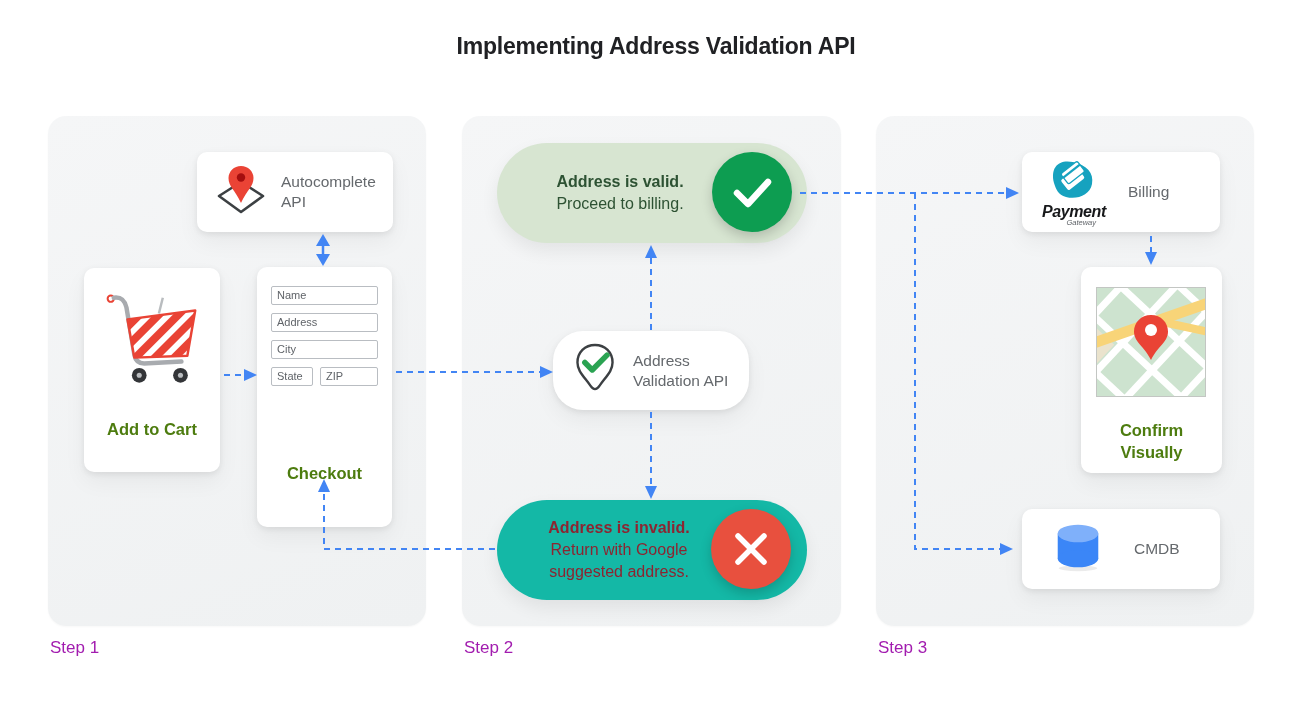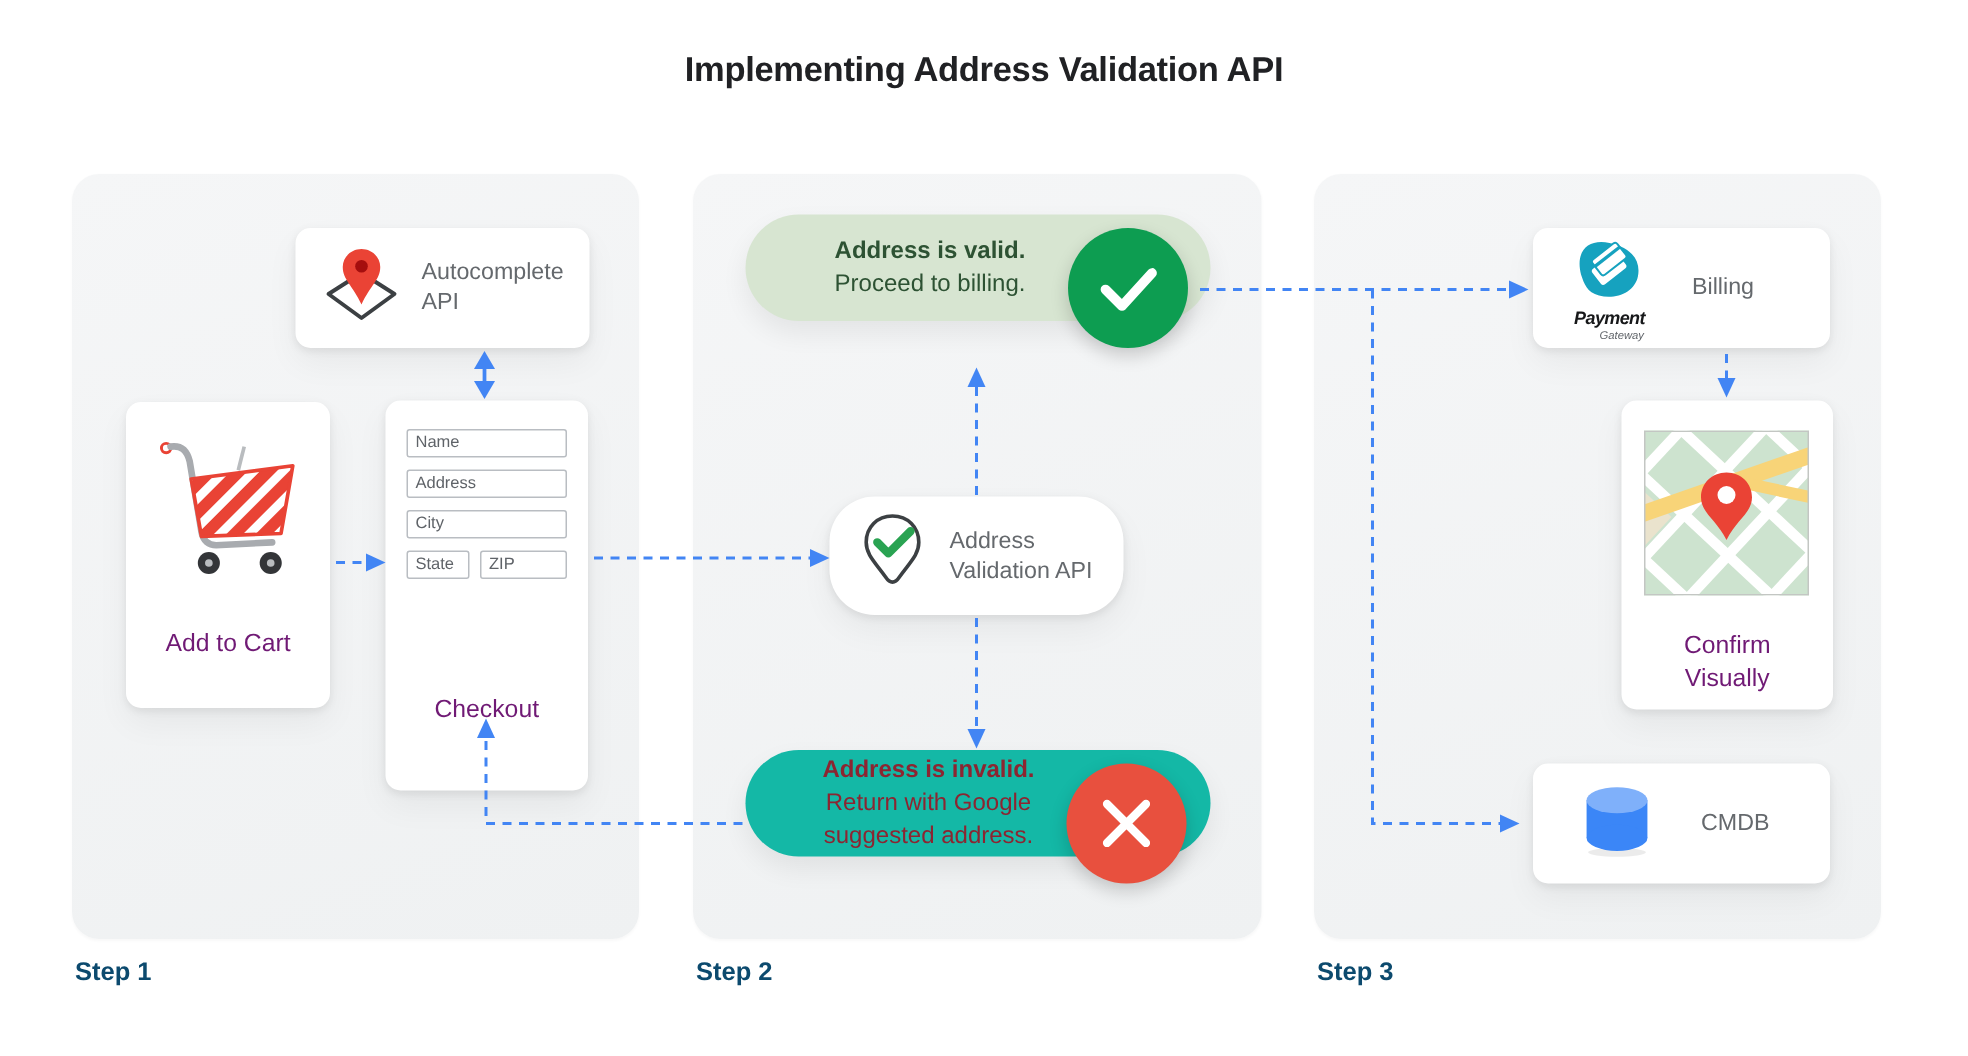--- a/index.html
+++ b/index.html
@@ -9,67 +9,67 @@
   .title { position:absolute; left:0; right:0; top:33px; text-align:center;
            font-size:23px; font-weight:700; color:#202124; letter-spacing:-0.2px; }
 
   .panel { position:absolute; top:116px; width:378px; height:510px; border-radius:18px;
            background:linear-gradient(160deg,#f5f6f7 0%,#eff1f2 100%);
            box-shadow:0 1px 2px rgba(0,0,0,0.03); }
   #panel1 { left:48px; }
   #panel2 { left:462px; width:379px; }
   #panel3 { left:876px; }
 
-  .step-label { position:absolute; top:638px; font-size:17px; font-weight:700; color:#0c4a6e; }
+  .step-label { position:absolute; top:638px; font-size:17px; font-weight:400; color:#a21caf; }
   #step1-label { left:50px; } #step2-label { left:464px; } #step3-label { left:878px; }
 
   .card { position:absolute; background:#ffffff; border-radius:10px;
           box-shadow:0 2px 6px rgba(0,0,0,0.08), 0 10px 22px rgba(0,0,0,0.05); }
 
   .api-card { display:flex; align-items:center; }
   .api-card .gray-label { font-size:15.5px; color:#65696d; line-height:20px; }
 
   #autocomplete-card { left:197px; top:152px; width:196px; height:80px; padding-left:16px; }
   #autocomplete-card .gray-label { margin-left:12px; width:116px; }
 
   #cart-card { left:84px; top:268px; width:136px; height:204px; }
   #cart-icon-wrap { position:absolute; left:14px; top:16px; }
   .bold-label { position:absolute; left:0; right:0; text-align:center;
-                font-size:16.5px; font-weight:400; color:#701a75; line-height:22px; }
+                font-size:16.5px; font-weight:700; color:#4d7c0f; line-height:22px; }
   #cart-card .bold-label { top:418px - 268px; }
   #cart-label { top:150px; }
 
   #checkout-card { left:257px; top:267px; width:135px; height:260px; padding:19px 14px 0 14px; }
   .field { height:19px; border:1px solid #b9bdc2; border-radius:2px; background:#fff;
            font-size:11px; color:#5f6368; line-height:17px; padding-left:5px; margin-bottom:8px;
            overflow:hidden; white-space:nowrap; }
   .field-row { display:flex; gap:7px; }
   .field-row .field.state { width:42px; } .field-row .field.zip { flex:1; }
   #checkout-label { top:150px;margin-top:45px; }
 
-  .pill { position:absolute; width:310px; height:71px; border-radius:50px;
+  .pill { position:absolute; width:310px; height:100px; border-radius:50px;
           box-shadow:0 8px 18px rgba(0,0,0,0.07); }
   #valid-pill { left:497px; top:143px; background:#d7e5d1; }
   #invalid-pill { left:497px; top:500px; background:#14b8a6;text-decoration:underline; }
   .pill-text { position:absolute; top:50%; transform:translateY(-50%); text-align:center; font-size:16px; line-height:22px; }
   #valid-pill .pill-text { left:28px; width:190px; color:#2d5233; }
   #invalid-pill .pill-text { left:22px; width:200px; color:#8c2531; }
   .pill-text .t { font-weight:700; display:block; }
   .status-circle { position:absolute; width:80px; height:80px; border-radius:50%;
                    box-shadow:0 5px 12px rgba(0,0,0,0.18); }
   #valid-circle { left:215px; top:9px; background:#0d9d51; }
   #invalid-circle { left:214px; top:9px; background:#e8503e; }
 
   #validation-card { left:553px; top:331px; width:196px; height:79px; padding-left:18px;border-radius:30px; }
   #validation-card .gray-label { margin-left:14px; width:124px; }
 
   #billing-card { left:1022px; top:152px; width:198px; height:80px; padding-left:20px; }
   #billing-card .gray-label { margin-left:24px; }
   .pg-logo { width:62px; text-align:center; }
-  .pg-name { font-size:12px; font-weight:700; font-style:italic; color:#17181a; letter-spacing:-0.4px; line-height:13px; }
+  .pg-name { font-size:16px; font-weight:700; font-style:italic; color:#17181a; letter-spacing:-0.4px; line-height:13px; }
   .pg-sub  { font-size:7.5px; color:#5f6368; text-align:right; padding-right:8px; line-height:9px;font-style:italic; }
 
   #confirm-card { left:1081px; top:267px; width:141px; height:206px; }
   #map-wrap { position:absolute; left:15px; top:20px; }
   #confirm-label { top:152px; padding:0 24px; }
 
   #cmdb-card { left:1022px; top:509px; width:198px; height:80px; padding-left:28px; }
   #cmdb-card .gray-label { margin-left:28px; }
 
   #store-note { position:absolute; left:933px; top:342px; width:92px;

